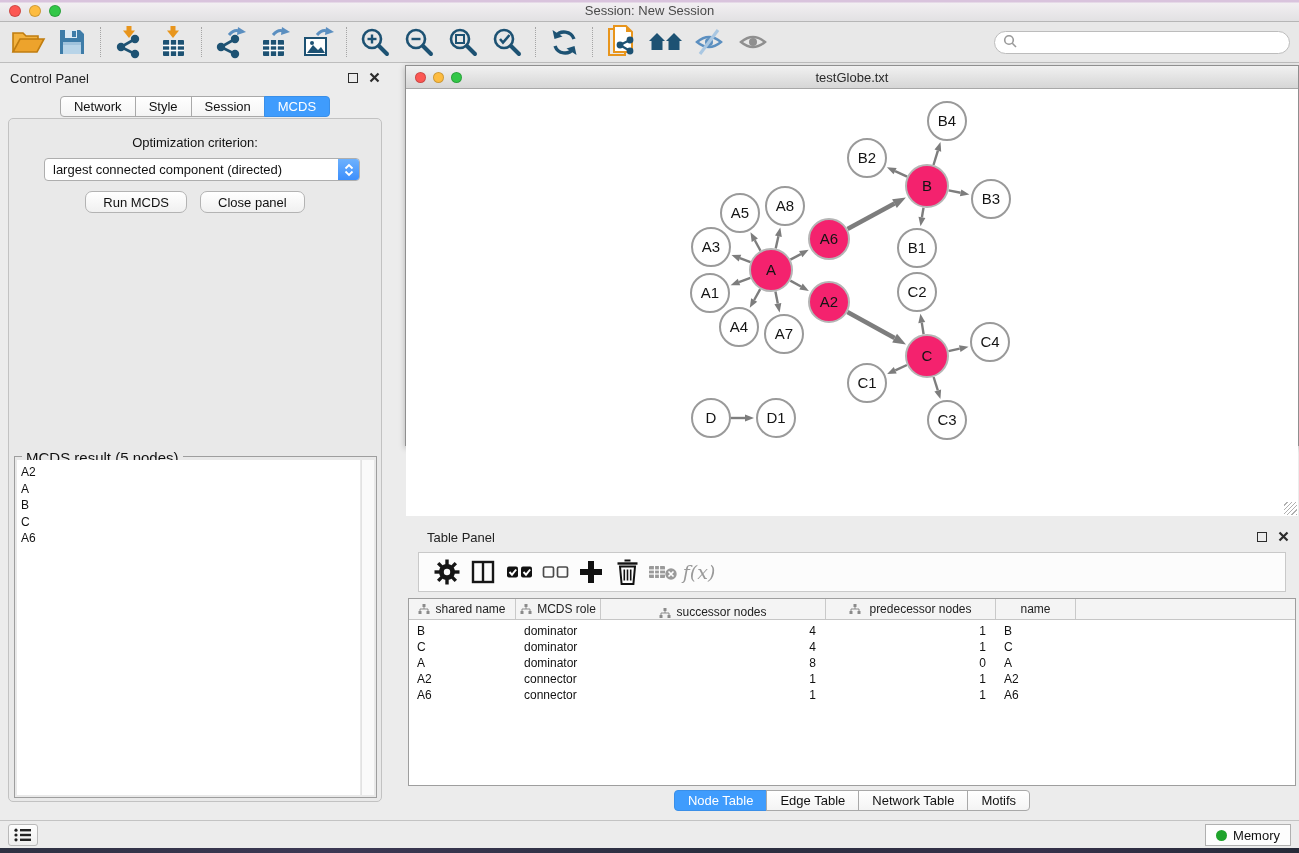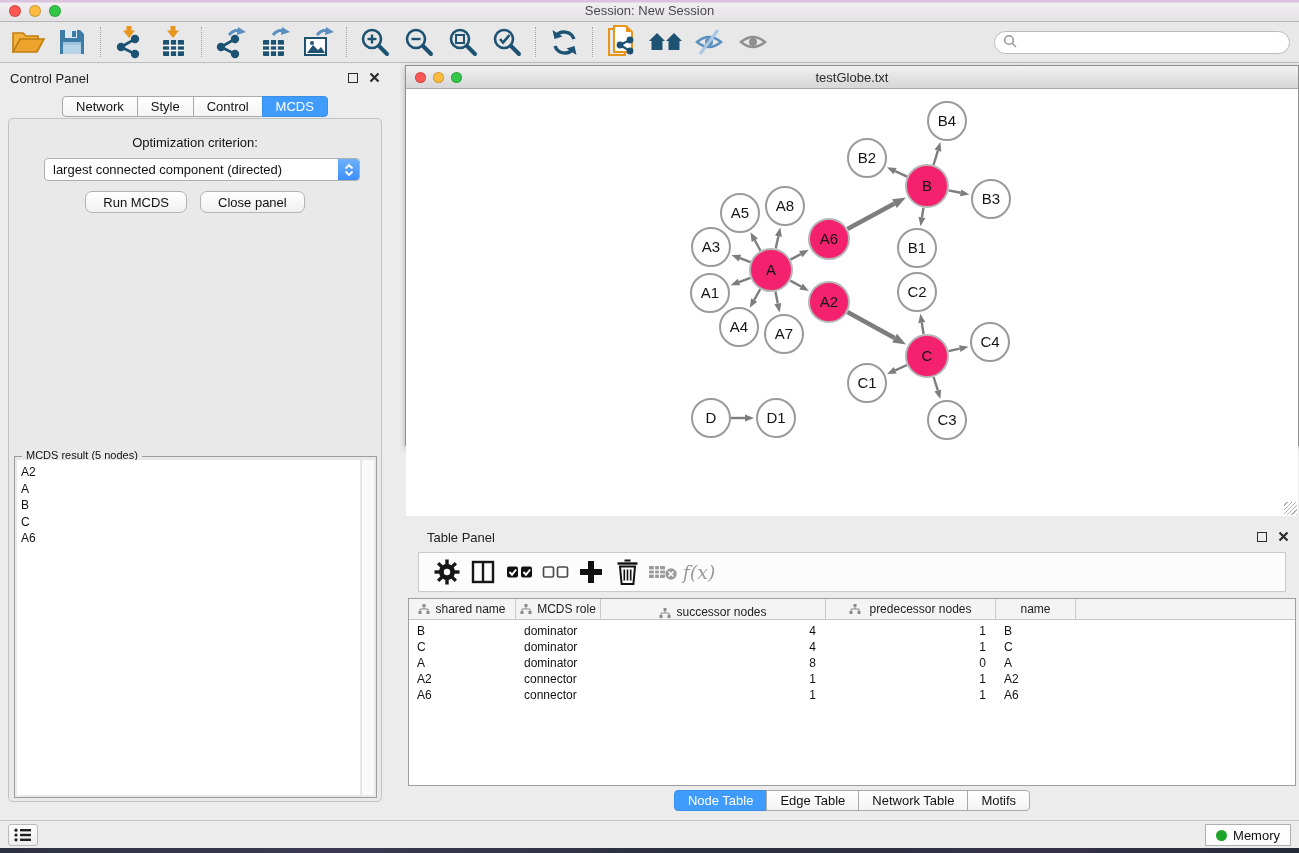--- a/index.html
+++ b/index.html
@@ -47,21 +47,21 @@
   .opt-label { position:absolute; left:0; top:16px; width:100%; text-align:center; font-size:13px; color:#111; }
   .dropdown { position:absolute; left:35px; top:39px; width:316px; height:23px; background:#fff;
     border:1px solid #aeaeae; border-radius:4px; display:flex; align-items:center; }
   .dd-text { flex:1; padding-left:8px; font-size:13px; color:#111; white-space:nowrap; overflow:hidden; }
   .dd-spinner { width:21px; height:100%; background:linear-gradient(#6db1fd,#3d8ffc);
     border-radius:0 3px 3px 0; display:flex; align-items:center; justify-content:center; }
   .cp-buttons { position:absolute; left:0; top:72px; width:100%; display:flex; justify-content:center; gap:13px; }
   .btn { height:22px; padding:0 17px; font-size:13px; font-family:"Liberation Sans",sans-serif;
     border:1px solid #b3b3b3; border-radius:7px; background:linear-gradient(#ffffff,#f0f0f0); color:#111; }
   .fieldset { position:absolute; left:5px; right:4px; top:337px; bottom:3px; border:1px solid #9e9e9e; }
-  .legend { position:absolute; left:7px; top:-8px; background:#e9e9e9; padding:0 4px; font-size:11px; color:#111; }
+  .legend { position:absolute; left:7px; top:-8px; background:#e9e9e9; padding:0 4px; font-size:15px; color:#111; }
   .result-list { position:absolute; left:2px; top:3px; right:16px; bottom:2px; background:#fff;
     font-size:12px; line-height:16.5px; padding:4px 0 0 4px; color:#111; overflow:hidden; }
   .result-item { height:16.5px; }
   .scroll-track { position:absolute; right:2px; top:3px; width:13px; bottom:2px; background:#fafafa;
     border-left:1px solid #e2e2e2; }
 
   
   .network-window { position:absolute; left:405px; top:65px; width:894px; height:381px;
     border:1px solid #8f8f8f; background:#fff; box-shadow:0 2px 6px rgba(0,0,0,.25); }
   .nw-titlebar { position:relative; height:23px; background:linear-gradient(#f1f1f1,#d6d6d6);
@@ -337,21 +337,21 @@
       <span class="float-btn"></span>
       <span class="close-btn">
           <svg width="11" height="11" viewBox="0 0 11 11">
             <path d="M1.5 1.5 l8 8 M9.5 1.5 l-8 8" stroke="#2c2c2c" stroke-width="2.2"></path>
           </svg>
         </span>
     </div>
     <div class="cp-tabs" id="cp-tabs">
         <button class="tab first">Network</button>
         <button class="tab">Style</button>
-        <button class="tab">Control</button>
+        <button class="tab">Session</button>
         <button class="tab active last">MCDS</button>
       </div>
     <div class="cp-content">
       <div class="opt-label">Optimization criterion:</div>
       <div class="dropdown">
         <span class="dd-text">largest connected component (directed)</span>
         <span class="dd-spinner">
           <svg width="10" height="14" viewBox="0 0 10 14">
               <path d="M1.5 5.5 L5 2 l3.5 3.5 M1.5 8.5 L5 12 l3.5 -3.5" fill="none" stroke="#fff" stroke-width="1.8"></path>
             </svg>

